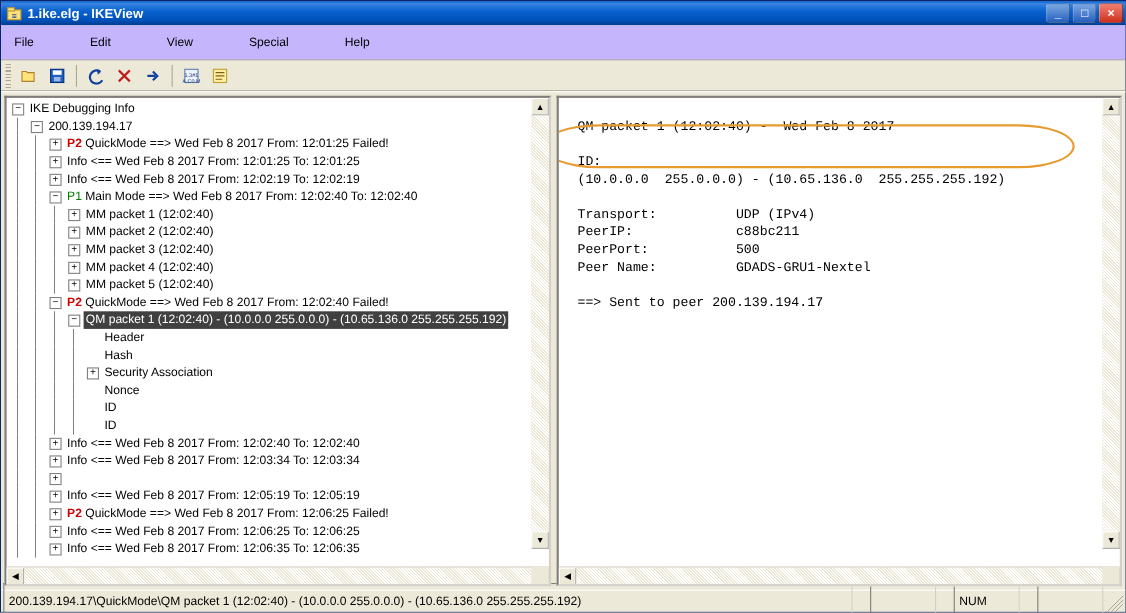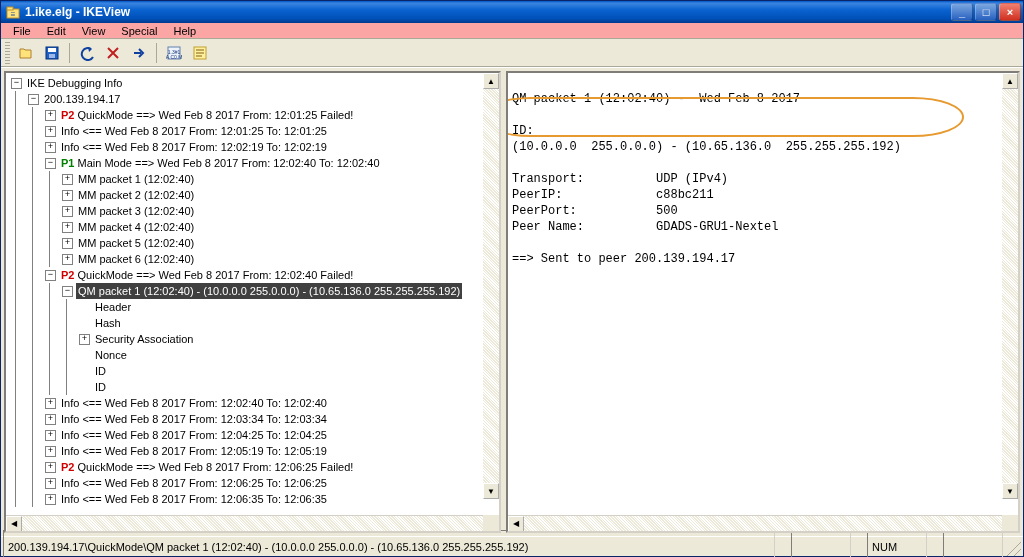--- a/index.html
+++ b/index.html
@@ -9,21 +9,21 @@
   .window { display: flex; flex-direction: column; width: 1024px; height: 557px; border: 1px solid #0a246a; background: #ece9d8; }
 
   .titlebar { display: flex; align-items: center; height: 22px; background: linear-gradient(to bottom, #0058c7, #3a84e0 10%, #0a63d0 40%, #0050b8 80%, #003a8d); color: #fff; padding: 0 2px 0 4px; font-size: 12px; }
   .titlebar .app-icon { width: 16px; height: 16px; margin-right: 4px; display:flex;align-items:center;justify-content:center; }
   .titlebar .title-text { font-weight: bold; flex: 0 0 auto; }
   .titlebar .spacer { flex: 1; }
   .titlebar .win-btns { display:flex; gap:2px; }
   .win-btn { width: 22px; height: 18px; background: linear-gradient(to bottom,#7ba7e0,#2760c0); border:1px solid #ffffff40; border-right-color:#00000060;border-bottom-color:#00000060; border-radius:3px; display:flex;align-items:center;justify-content:center; font-weight:bold; color:#fff; font-family:Arial; font-size:11px; cursor:default;}
   .win-btn.close { background: linear-gradient(to bottom,#f08070,#d03020); }
 
-  .menubar { height: 16px; display:flex; align-items:center; padding: 0 4px; background:#fca5a5; border-bottom:1px solid #aca899; font-size:11px;}
+  .menubar { height: 32px; display:flex; align-items:center; padding: 0 4px; background:#c4b5fd; border-bottom:1px solid #aca899; font-size:11px;gap:35px;}
   .menubar span { padding: 2px 8px; cursor:default; }
 
   .toolbar { height: 28px; display:flex; align-items:center; padding:2px 4px; background:#ece9d8; border-bottom:1px solid #aca899; gap:2px;}
   .tb-grip { width:5px; height:22px; background:repeating-linear-gradient(to bottom,#aca899 0,#aca899 1px,transparent 1px,transparent 3px); margin-right:2px;}
   .tb-btn { width:24px; height:22px; border:1px solid transparent; display:flex;align-items:center;justify-content:center; cursor:default;}
   .tb-sep { width:1px; height:20px; background:#aca899; margin:0 3px;}
 
   .client { flex:1; display:flex; background:#ece9d8; border-top:1px solid #fff; min-height:0;}
   .pane { background:#fff; border:2px inset #d4d0c8; overflow:hidden; position:relative; display:flex; flex-direction:column;}
   .pane.left { flex: 0 0 497px; margin:3px 0 3px 3px; }
@@ -43,24 +43,24 @@
   .indent { display:inline-block; width:17px; height:16px; background:
      linear-gradient(to right, transparent 7px, #808080 7px, #808080 8px, transparent 8px);
   }
   .exp { width:11px; height:11px; border:1px solid #808080; background:#fff; display:inline-flex; align-items:center; justify-content:center; font-size:9px; line-height:9px; font-family:Courier New; margin:0 3px 0 3px; cursor:default; user-select:none;}
   .exp.minus::before { content:"−"; }
   .exp.plus::before { content:"+"; }
   .exp.none { border:none; background:transparent;}
   .exp.none::before{content:"";}
   .node-label { padding:0 2px; }
   .node-label.sel { background:#404040; color:#fff; }
-  .p1 { color:#008000; font-weight:bold; }
+  .p1 { color:#008000; font-weight:normal; }
   .p2 { color:#d00000; font-weight:bold; }
 
-  .detail { font-family: "Courier New", monospace; font-size: 12px; line-height: 16px; padding: 2px 0 2px 4px; white-space: pre; position:relative; }
+  .detail { font-family: "Courier New", monospace; font-size: 12px; line-height: 16px; padding: 2px 0 2px 4px; white-space: pre; position:relative;margin-left:13px; }
   .highlight-oval { position:absolute; border:2px solid #e79a2f; border-radius:56px/22px; pointer-events:none; }
 
   .statusbar { height:20px; background:#ece9d8; border-top:1px solid #fff; display:flex; align-items:center; font-size:11px; padding:0 2px;}
   .status-cell { flex:1; border:1px inset #d4d0c8; padding:15px 4px; height:34px; display:flex; align-items:center;}
   .status-cell.small { flex:0 0 60px; justify-content:flex-start;margin-left:16px;}
   .grip { flex:0 0 18px; height:18px; background:
     linear-gradient(135deg, transparent 60%, #aca899 60%, #aca899 62%, transparent 62%, transparent 70%, #aca899 70%, #aca899 72%, transparent 72%, transparent 80%, #aca899 80%, #aca899 82%, transparent 82%);
   }
 </style>
 </head>
@@ -212,27 +212,20 @@
           <div class="tree-row">
               <span class="indent"></span>
               <span class="indent"></span>
               <span class="indent"></span>
               <span class="exp plus"></span>
               <span class="node-label">MM packet 5 (12:02:40)</span>
             </div>
           <div class="tree-row">
               <span class="indent"></span>
               <span class="indent"></span>
-              <span class="indent"></span>
-              <span class="exp plus"></span>
-              <span class="node-label">MM packet 6 (12:02:40)</span>
-            </div>
-          <div class="tree-row">
-              <span class="indent"></span>
-              <span class="indent"></span>
               <span class="exp minus"></span>
               <span class="node-label"><span class="p2">P2 </span><span>QuickMode   ==&gt; Wed Feb 8 2017 From: 12:02:40 Failed!</span></span>
             </div>
           <div class="tree-row">
               <span class="indent"></span>
               <span class="indent"></span>
               <span class="indent"></span>
               <span class="exp minus"></span>
               <span class="node-label sel">QM packet 1 (12:02:40) - (10.0.0.0  255.0.0.0) - (10.65.136.0  255.255.255.192)</span>
             </div>
@@ -293,21 +286,20 @@
           <div class="tree-row">
               <span class="indent"></span>
               <span class="indent"></span>
               <span class="exp plus"></span>
               <span class="node-label">Info   &lt;== Wed Feb 8 2017 From: 12:03:34 To: 12:03:34</span>
             </div>
           <div class="tree-row">
               <span class="indent"></span>
               <span class="indent"></span>
               <span class="exp plus"></span>
-              <span class="node-label">Info   &lt;== Wed Feb 8 2017 From: 12:04:25 To: 12:04:25</span>
             </div>
           <div class="tree-row">
               <span class="indent"></span>
               <span class="indent"></span>
               <span class="exp plus"></span>
               <span class="node-label">Info   &lt;== Wed Feb 8 2017 From: 12:05:19 To: 12:05:19</span>
             </div>
           <div class="tree-row">
               <span class="indent"></span>
               <span class="indent"></span>

